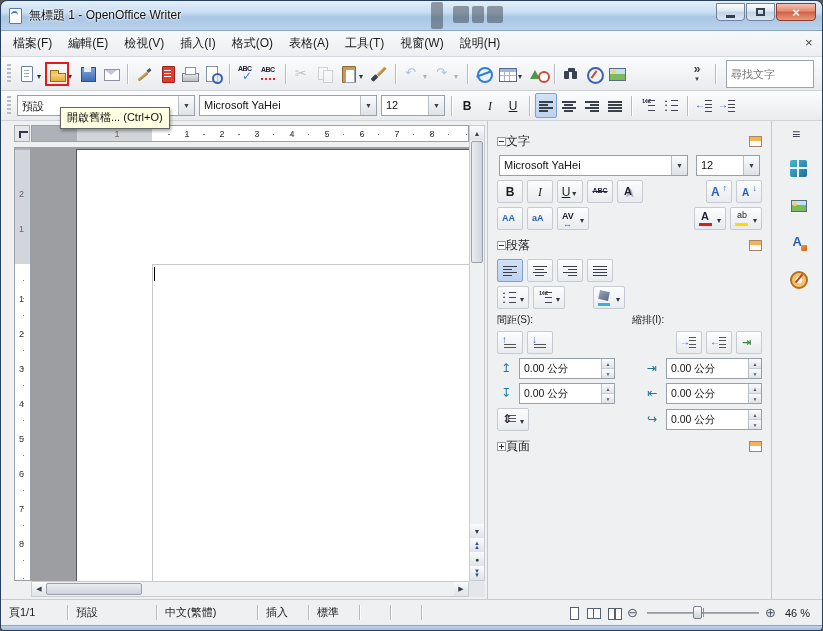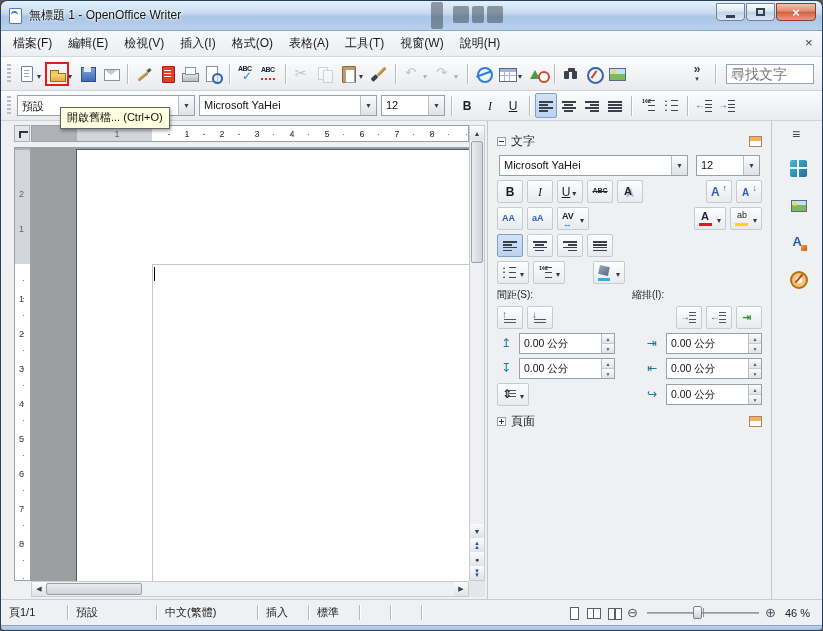--- a/index.html
+++ b/index.html
@@ -33,21 +33,21 @@
 .vsep{width:1px;height:20px;background:#b8bcc2;box-shadow:1px 0 0 #fff;margin:0 4px;flex:none}
 .tbtn{display:flex;align-items:center;justify-content:center;padding:1px;min-width:22px;height:25px;border:1px solid transparent;border-radius:2px}
 .tbtn.disabled{opacity:.35}
 .tbtn.active{background:linear-gradient(#d2e2f7,#bcd2ee);border-color:#7da0d4}
 .dd-arrow{width:8px;text-align:center}
 .dd-arrow::before{content:"▾";font-size:8px;color:#2f3640}
 .tb-right{margin-left:auto;display:flex;align-items:center;gap:6px;padding-right:4px}
 .ovf{display:flex;flex-direction:column;align-items:center;width:16px;line-height:9px}
 .ovf::before{content:"»";font-size:12px;font-weight:bold;color:#39404a}
 .ovf::after{content:"▾";font-size:7px;color:#39404a}
-.find-input{width:88px;height:20px;border:1px solid #9aa4b0;background:#fff;font-size:14px;padding:0 4px;font-family:inherit}
+.find-input{width:88px;height:28px;border:1px solid #9aa4b0;background:#fff;font-size:11px;padding:0 4px;font-family:inherit}
 .find-input::placeholder{color:#777}
 
 .combo{display:flex;height:21px;border:1px solid #98a0aa;background:#fff;align-items:stretch;flex:none;margin:0 2px}
 .cval{flex:1;font-size:11px;padding:3px 4px 0;white-space:nowrap;overflow:hidden;color:#111}
 .cdd{width:16px;border-left:1px solid #b8bec6;background:linear-gradient(#fafbfc,#dee2e7);display:flex;align-items:center;justify-content:center}
 .cdd::before{content:"▼";font-size:7px;color:#39404a}
 .w178{width:178px}.w64{width:64px}.growc{flex:1}
 
 .ic,.sic{position:relative;display:inline-block;width:18px;height:18px;flex:none;text-align:center}
 .ic::before,.ic::after,.sic::before,.sic::after{content:"";position:absolute}
@@ -155,21 +155,21 @@
 .hs-left::before{content:"◀";font-size:7px;color:#39404a}
 .hs-right{width:14px;margin-left:auto}
 .hs-right::before{content:"▶";font-size:7px;color:#39404a}
 .hs-thumb{width:96px;margin:1px 0;background:linear-gradient(#eaedf1,#cfd4da);border:1px solid #98a0aa;border-radius:2px}
 
 .sidebar{position:absolute;left:486px;top:0;width:284px;height:478px;background:#eef0f2;border-left:1px solid #c4c8cd;padding:5px 9px;font-size:12px;overflow:hidden}
 .sb-header{display:flex;align-items:center;padding-bottom:4px;border-bottom:1px solid #d8dbde;margin-bottom:2px}
 .sb-title{font-size:12px;color:#333}
 .sb-close{margin-left:auto;width:16px;height:15px;position:relative}
 .sb-close::before{content:"×";position:absolute;right:3px;top:-1px;font-size:13px;color:#555}
-.sec-head{display:flex;align-items:center;gap:5px;margin:7px 0 5px}
+.sec-head{display:flex;align-items:center;margin:7px 0 5px}
 .sec-title{color:#222}
 .exp{width:9px;height:9px;border:1px solid #98a0a8;background:#fff;position:relative;flex:none}
 .exp::before{content:"";position:absolute;left:1px;top:3px;width:5px;height:1px;background:#333}
 .exp.plus::after{content:"";position:absolute;left:3px;top:1px;width:1px;height:5px;background:#333}
 .opt{margin-left:auto;width:13px;height:11px;border:1px solid #a7856a;background:linear-gradient(180deg,#f4b356 0 4px,#fdfdfd 4px);flex:none}
 .srow{display:flex;align-items:center;gap:4px;margin:4px 0}
 .sbtn{display:flex;align-items:center;justify-content:center;min-width:26px;height:23px;border:1px solid #c6cbd2;background:linear-gradient(#fcfdfe,#e8ebef);border-radius:2px;padding:0 2px}
 .sbtn.active{background:linear-gradient(#d2e2f7,#bcd2ee);border-color:#7da0d4}
 .spacer{flex:1}
 .gap8{width:8px;flex:none}
@@ -551,20 +551,25 @@
         <div class="sbtn">
             <span class="sic i-fontcolor"></span>
             <span class="dd-arrow"></span>
           </div>
         <div class="sbtn">
             <span class="sic i-highlight"></span>
             <span class="dd-arrow"></span>
           </div>
       </div>
 
+      <div class="sec-head">
+        <span class="exp"></span>
+        <span class="sec-title">段落</span>
+        <span class="opt"></span>
+      </div>
       <div class="srow">
         <div class="sbtn active">
             <span class="ic ic-al-l"></span>
           </div>
         <div class="sbtn">
             <span class="ic ic-al-c"></span>
           </div>
         <div class="sbtn">
             <span class="ic ic-al-r"></span>
           </div>

